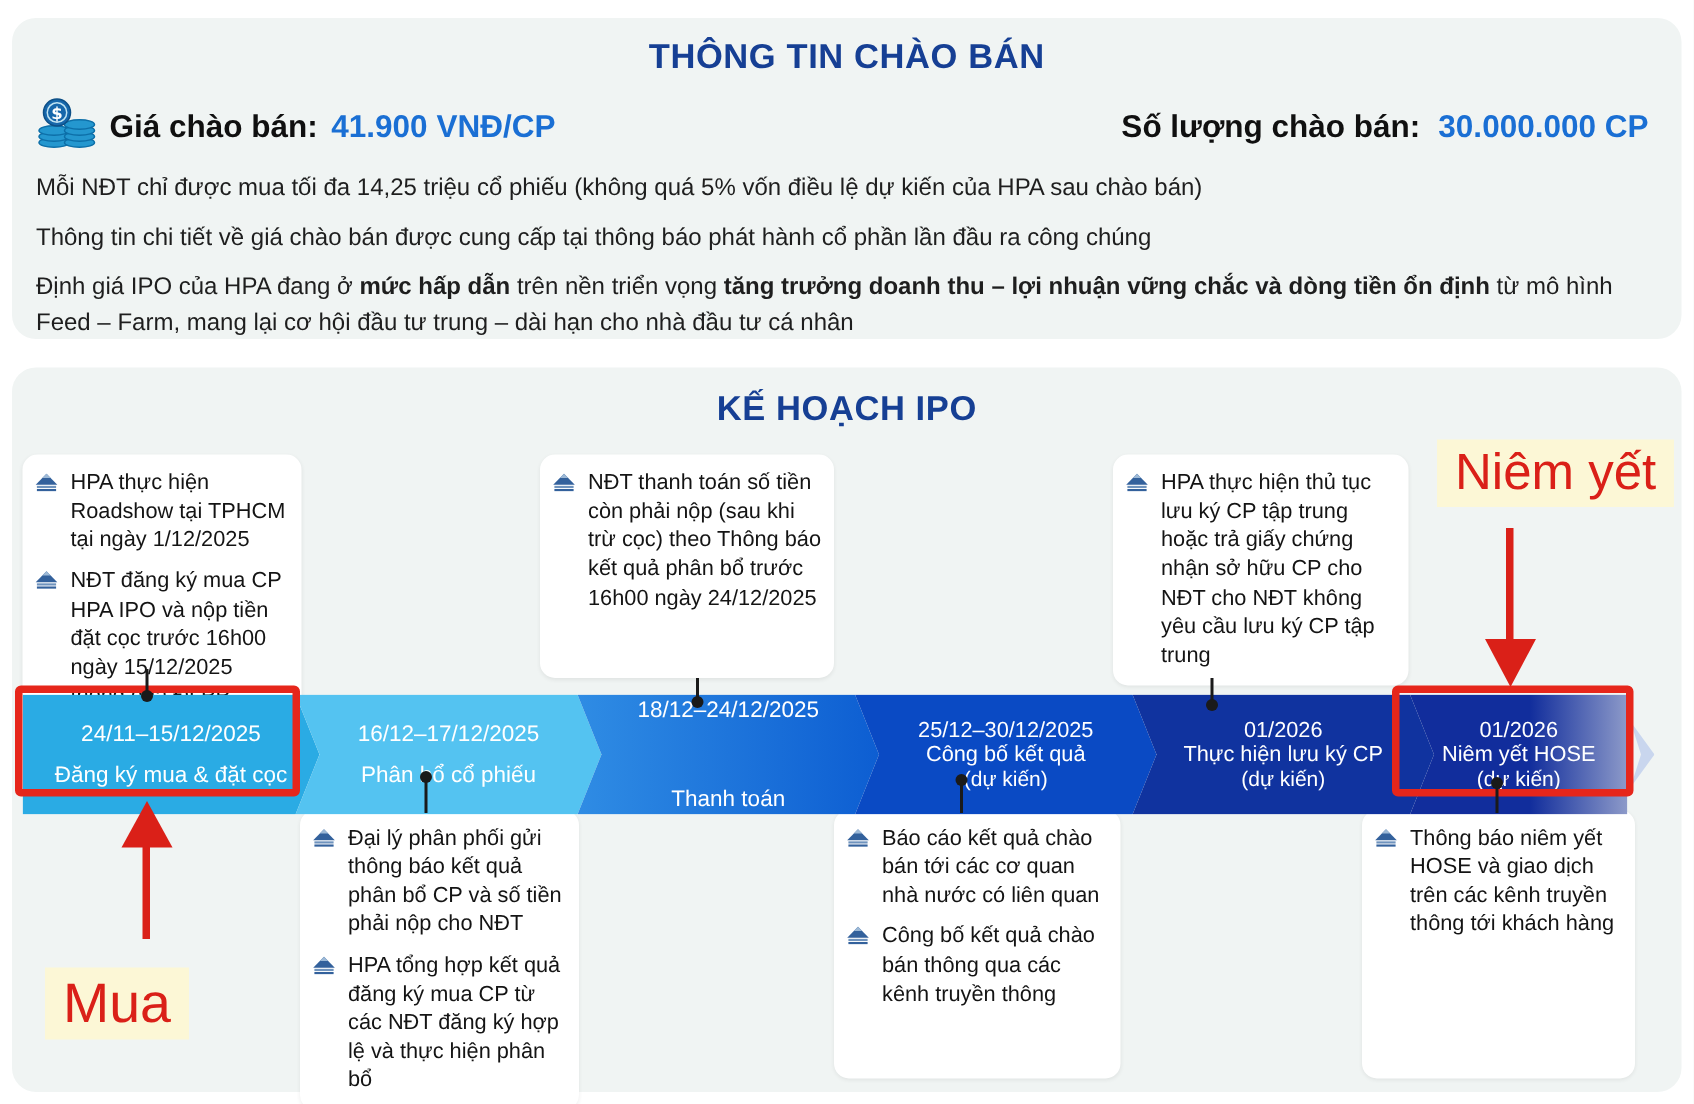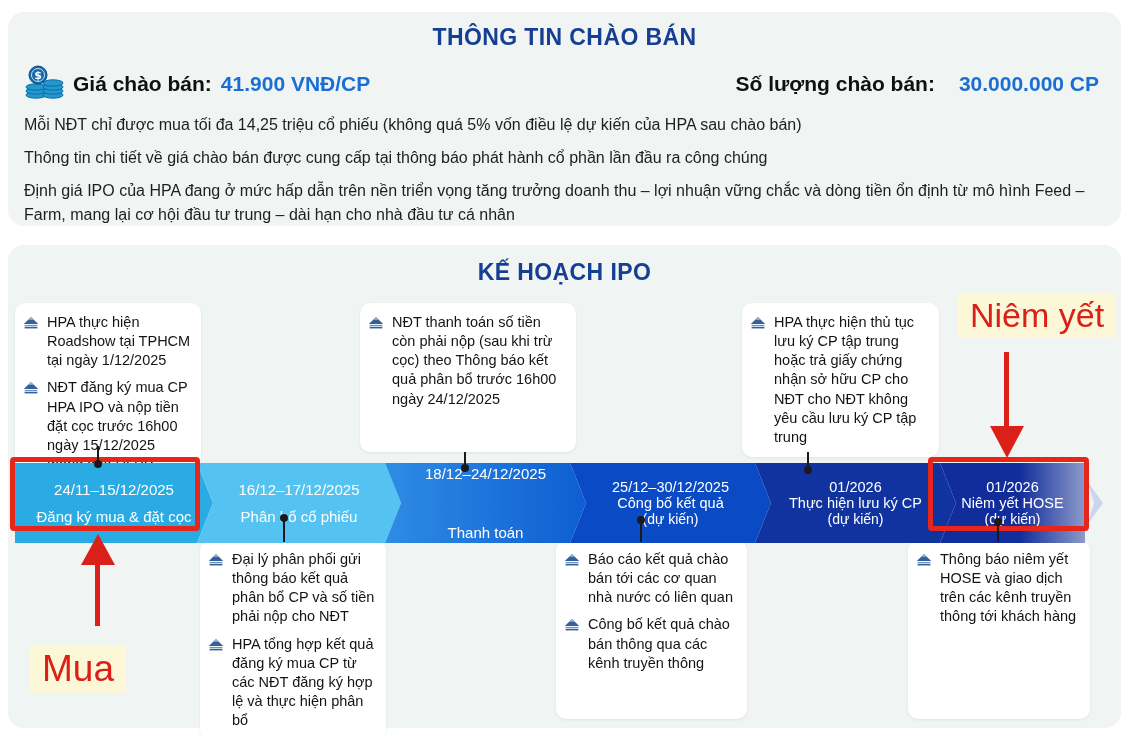--- a/index.html
+++ b/index.html
@@ -10,30 +10,30 @@
   *{margin:0;padding:0;box-sizing:border-box}
   body{background:#fff}
   .stage{position:relative;width:1129px;height:736px;background:#fff;
     font-family:"Liberation Sans",sans-serif;color:var(--body-text);overflow:hidden}
   .card{position:absolute;background:var(--card-bg);border-radius:16px}
   .top-card{left:8px;top:12px;width:1113px;height:214px;padding:12px 16px}
   .ipo-card{left:8px;top:245px;width:1113px;height:483px;padding-top:14px}
   .card-title{text-align:center;font-weight:bold;font-size:23px;color:var(--title-blue);letter-spacing:.4px}
   .price-row{display:flex;justify-content:space-between;align-items:center;margin-top:14px;padding-right:6px}
   .price-left{display:flex;align-items:center;gap:9px}
-  .price-right{display:flex;align-items:flex-end;gap:24px}
+  .price-right{display:flex;align-items:flex-end;gap:12px}
   .plabel{font-size:21px;font-weight:bold;color:#101010}
   .pvalue{font-size:21px;font-weight:bold;color:var(--value-blue)}
   .para{margin-top:10px;font-size:16px;line-height:1.45;color:var(--body-text)}
-  .para .b{font-weight:normal}
+  .para .b{font-weight:bold}
   
   .co{position:absolute;background:#fff;border-radius:10px;box-shadow:0 1px 3px rgba(0,0,0,.07);
       padding:10px 8px;font-size:14.5px;line-height:1.32;color:#141414}
   .coA{left:15px;top:303px;width:186px;min-height:155px}
-  .coB{left:360px;top:303px;width:216px;min-height:149px}
+  .coB{left:360px;top:303px;width:196px;min-height:149px}
   .coC{left:742px;top:303px;width:197px;min-height:149px}
   .coD{left:200px;top:540px;width:186px;min-height:183px}
   .coE{left:556px;top:540px;width:191px;min-height:179px}
   .coF{left:908px;top:540px;width:182px;min-height:179px}
   .ci{display:flex;gap:6px;margin-bottom:8px}
   .ci:last-child{margin-bottom:0}
   .bullet{flex:0 0 18px;padding-top:2px}
   
   .timeline{position:absolute;left:15px;top:463px;height:80px;display:flex;align-items:stretch}
   .seg{position:relative;color:#fff;display:flex;flex-direction:column;justify-content:center;

